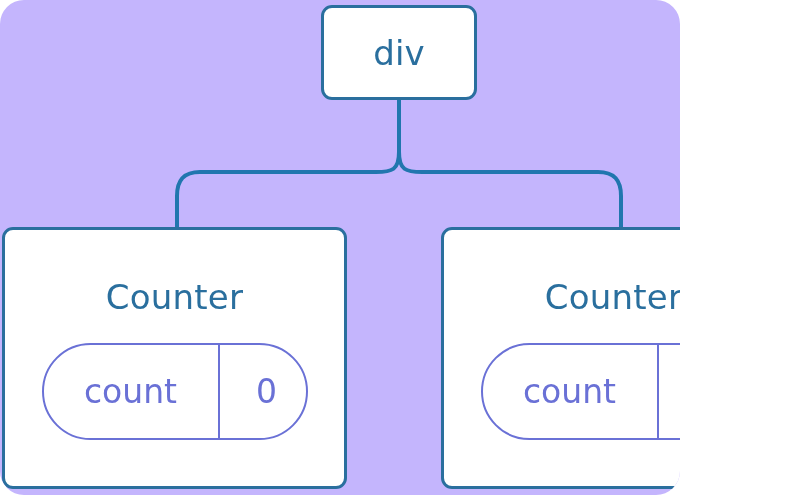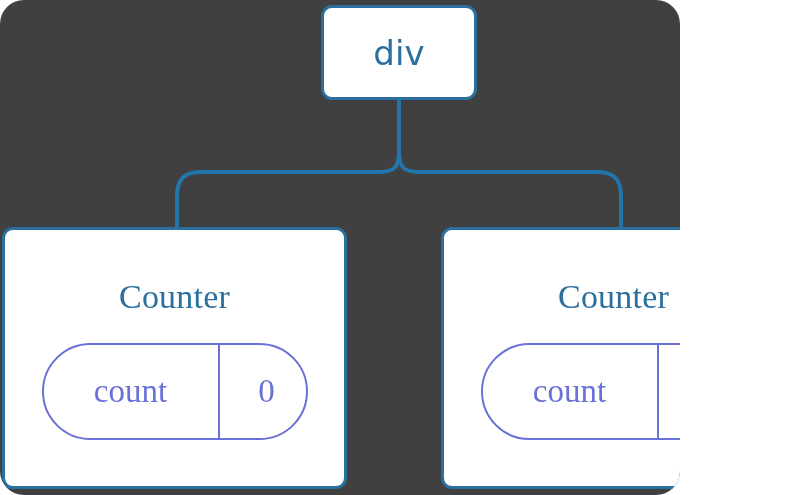--- a/index.html
+++ b/index.html
@@ -7,21 +7,21 @@
     padding: 0;
   }
   body {
     font-family: "DejaVu Sans", sans-serif;
   }
   #canvas {
     position: relative;
     width: 680px;
     height: 495px;
     overflow: hidden;
-    background: #404040;
+    background: #c4b5fd;
     border-radius: 24px;
   }
   #connectors {
     position: absolute;
     left: 0;
     top: 0;
     width: 788px;
     height: 495px;
   }
 
@@ -52,21 +52,20 @@
     position: absolute;
     top: 227px;
     height: 262px;
     box-sizing: border-box;
     background: #ffffff;
     border: 3px solid #2a6f9e;
     border-radius: 11px;
     display: flex;
     flex-direction: column;
     align-items: center;
-    font-family: Liberation Serif, serif;
   }
   .card-left  { left: 2px;   width: 345px; }
   .card-right { left: 441px; width: 345px; }
 
   .card-title {
     font-size: 34px;
     color: #2a6f9e;
     line-height: 1;
     margin-top: 50px;
     letter-spacing: 0.2px;

